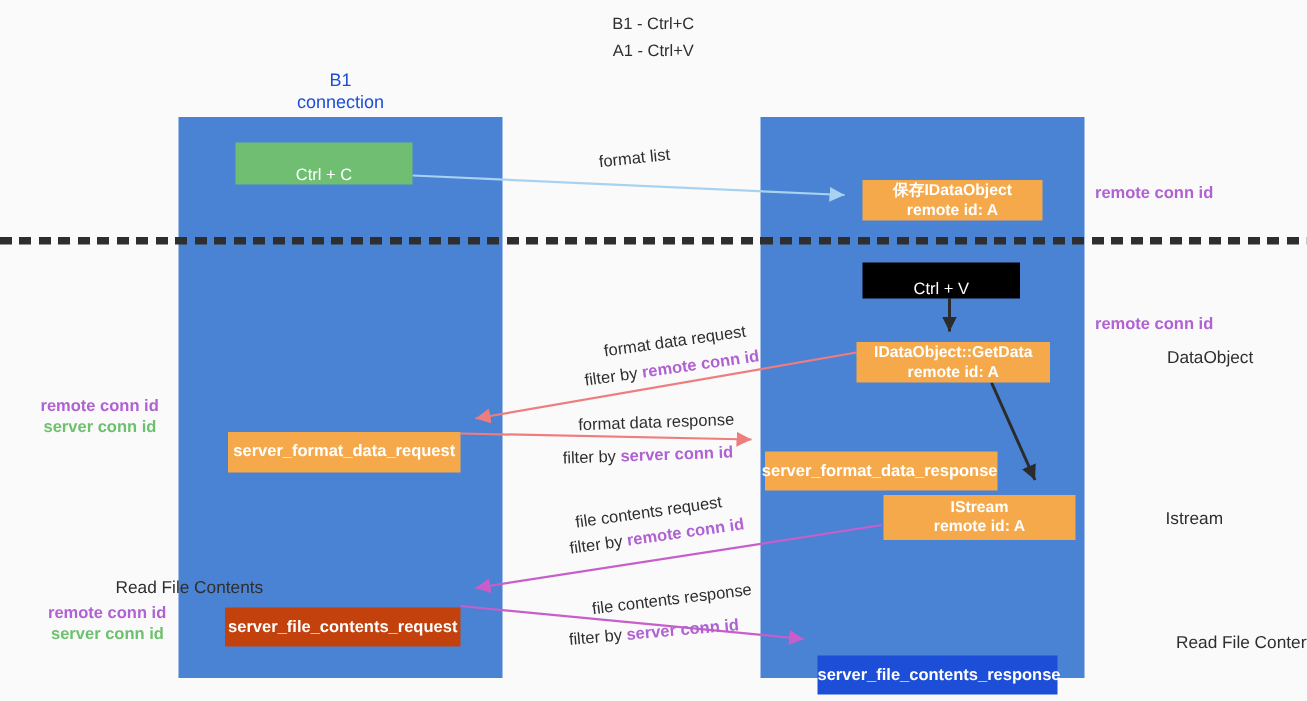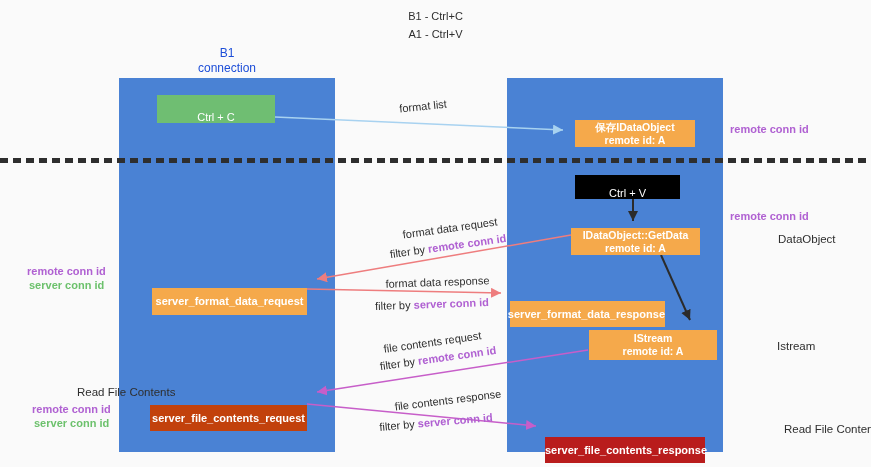--- a/index.html
+++ b/index.html
@@ -85,21 +85,21 @@
   <div class="abs obox one" style="left:510px;top:281px;width:155px;height:26px;background:#f5a94b;align-items:flex-end;">
     <span>server_format_data_response</span>
   </div>
   <div class="abs obox" style="left:589px;top:330px;width:128px;height:30px;background:#f5a94b;">
     <span>IStream</span>
     <span>remote id: A</span>
   </div>
   <div class="abs obox one" style="left:150px;top:385px;width:157px;height:26px;background:#c2410c;">
     <span>server_file_contents_request</span>
   </div>
-  <div class="abs obox one" style="left:545px;top:417px;width:160px;height:26px;background:#b91c1c;">
+  <div class="abs obox one" style="left:545px;top:417px;width:160px;height:26px;background:#1d4ed8;">
     <span>server_file_contents_response</span>
   </div>
 
   <div class="abs flabel" style="left:378px;top:100px;width:90px;transform:rotate(-6deg);">format list</div>
 
   <div class="abs flabel" style="left:395px;top:222px;width:110px;transform:rotate(-8deg);">format data request</div>
   <div class="abs flabel" style="left:388px;top:240px;width:120px;transform:rotate(-8deg);">
     <span>filter by</span>
     <b style="color:#b061d2;">remote conn id</b>
   </div>

